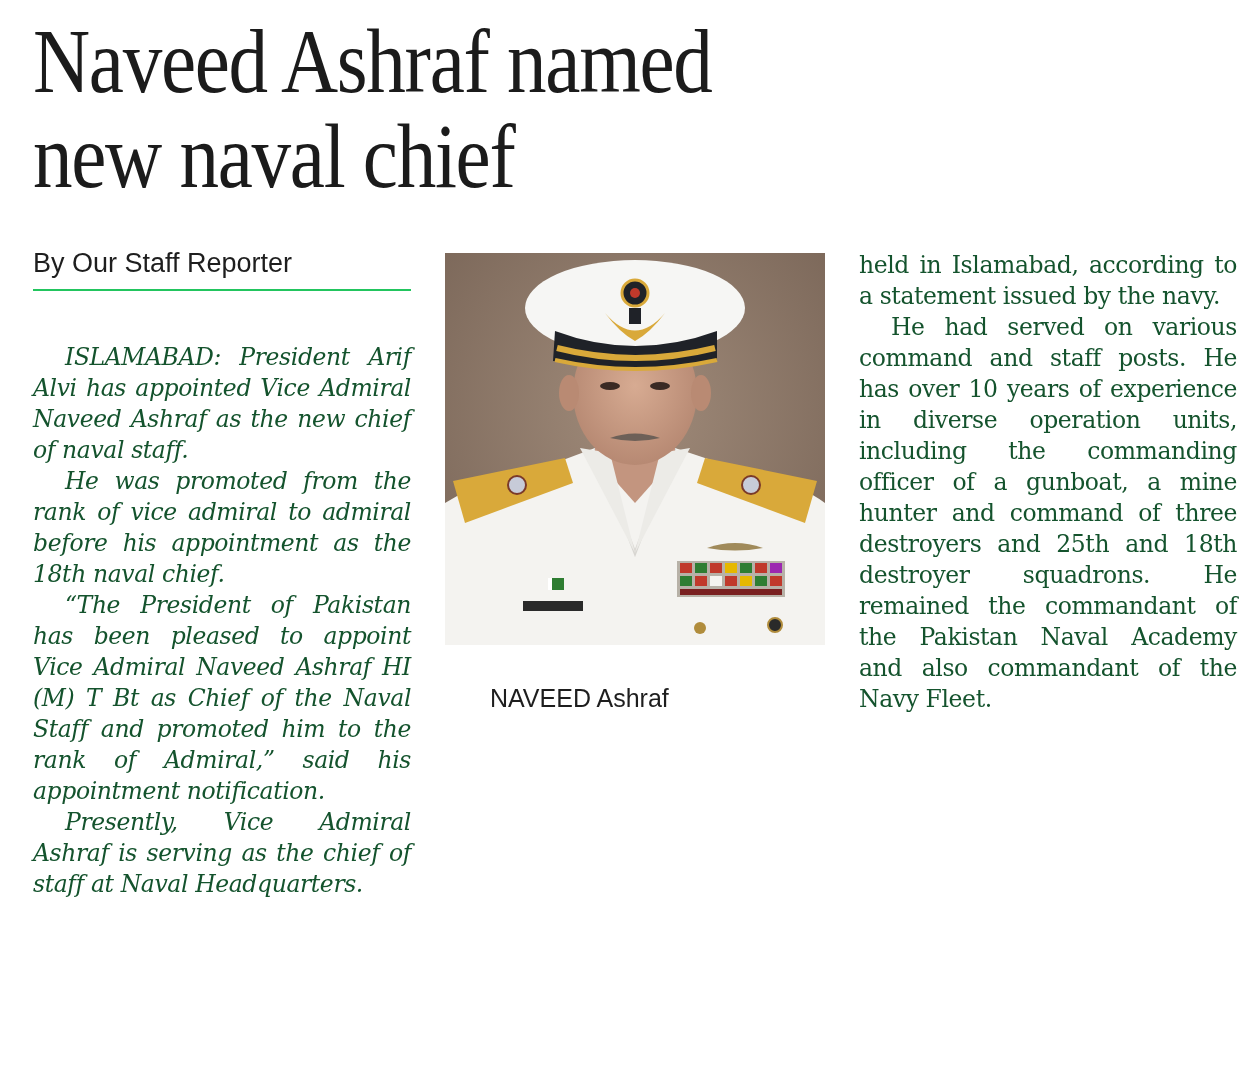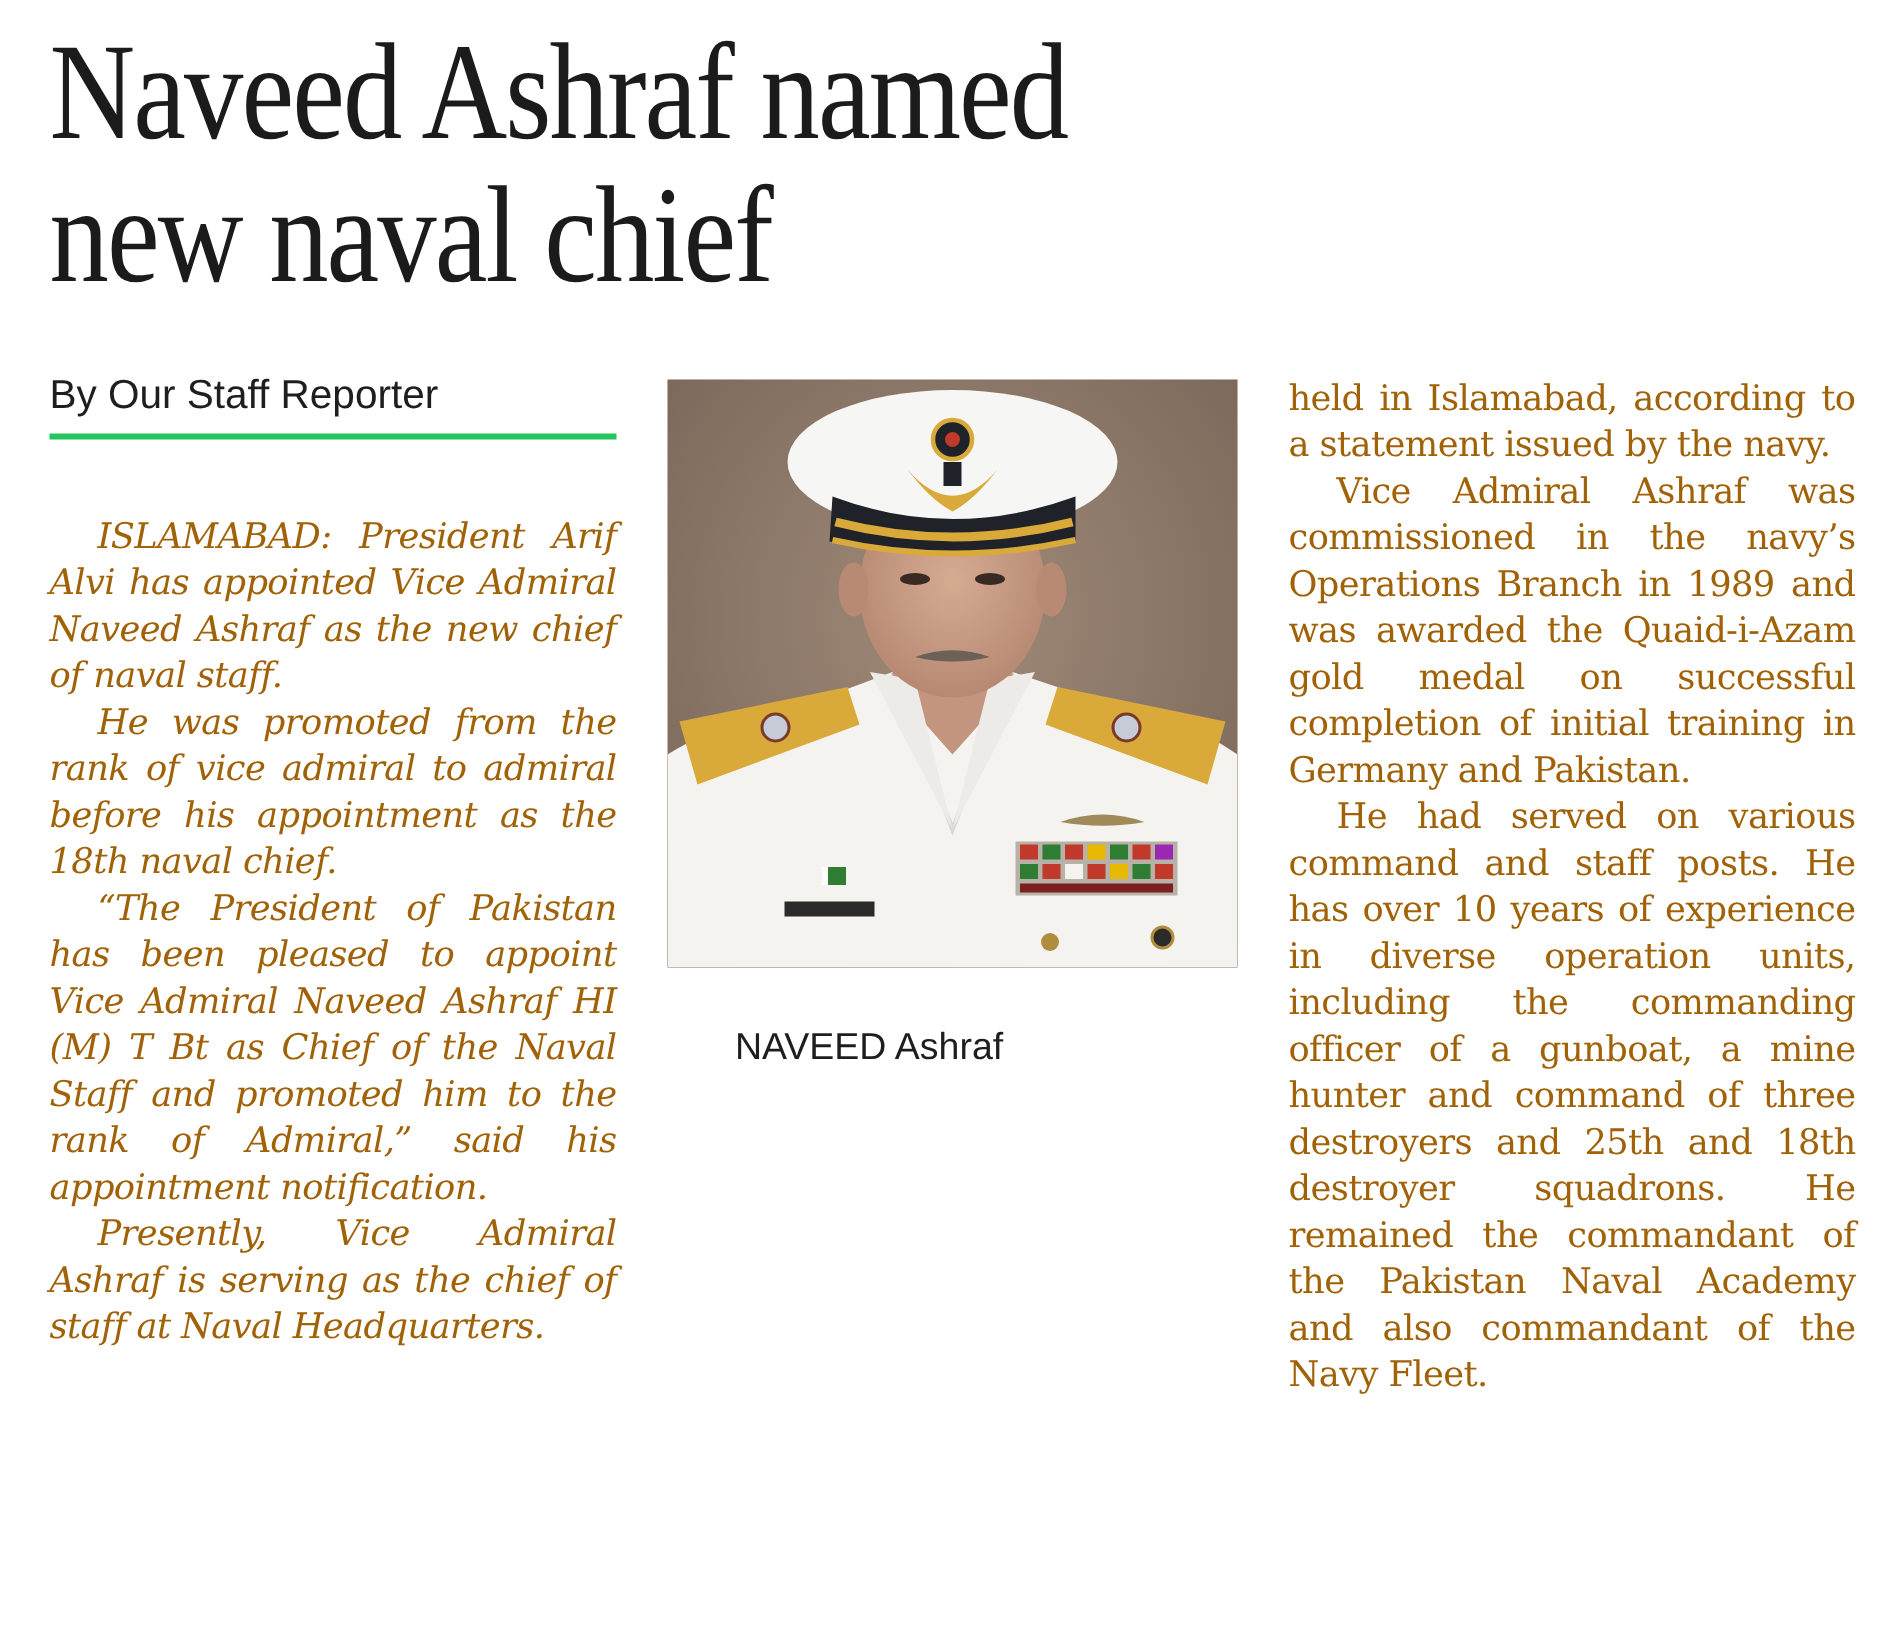--- a/index.html
+++ b/index.html
@@ -32,30 +32,30 @@
     .byline {
       position: absolute;
       left: 33px;
       top: 246px;
       width: 378px;
       font-family: "Liberation Sans", "DejaVu Sans", sans-serif;
       font-size: 27px;
       line-height: 34px;
       color: #1e1e1e;
       padding-bottom: 9px;
-      border-bottom: 4px solid #22c55e;
+      border-bottom: 2px solid #22c55e;
     }
     .col {
       position: absolute;
       width: 378px;
       font-family: "DejaVu Serif", "Liberation Serif", serif;
       font-size: 23.5px;
       line-height: 31px;
       text-align: justify;
-      color: #a16207;
+      color: #14532d;
       letter-spacing: -0.4px;
       word-spacing: 0px;
     }
     .col p {
       margin: 0;
       text-indent: 32px;
       text-align: justify;
       text-align-last: left;
     }
     .col p.cont {
@@ -182,15 +182,14 @@
   </svg>
 </div>
 
 <div class="caption">NAVEED Ashraf</div>
 
 <div class="col" id="col2">
 </div>
 
 <div class="col" id="col3">
   <p class="cont">held in Islamabad, according to a statement issued by the navy.</p>
-  <p>Vice Admiral Ashraf was commissioned in the navy’s Operations Branch in 1989 and was awarded the Quaid-i-Azam gold medal on successful completion of initial training in Germany and Pakistan.</p>
   <p>He had served on various command and staff posts. He has over 10 years of experience in diverse operation units, including the commanding officer of a gunboat, a mine hunter and command of three destroyers and 25th and 18th destroyer squadrons. He remained the commandant of the Pakistan Naval Academy and also commandant of the Navy Fleet.</p>
 </div>
 
 </body></html>

